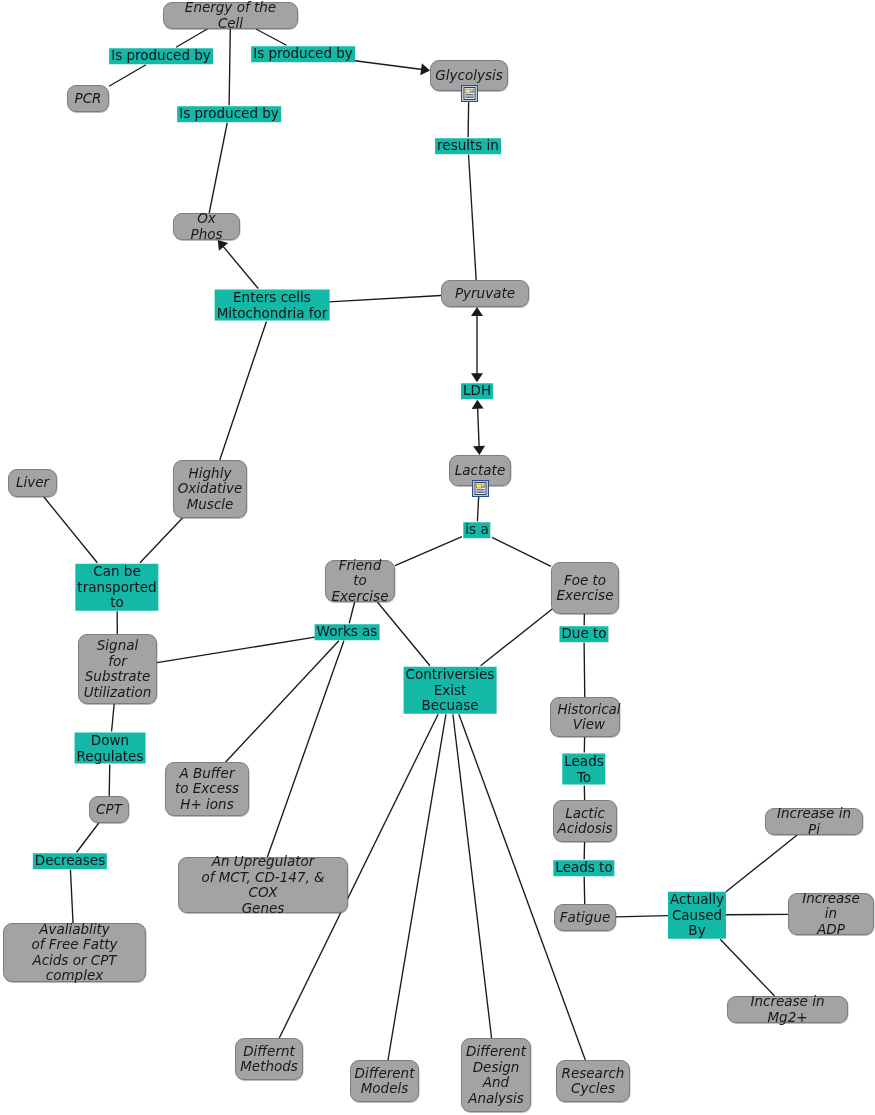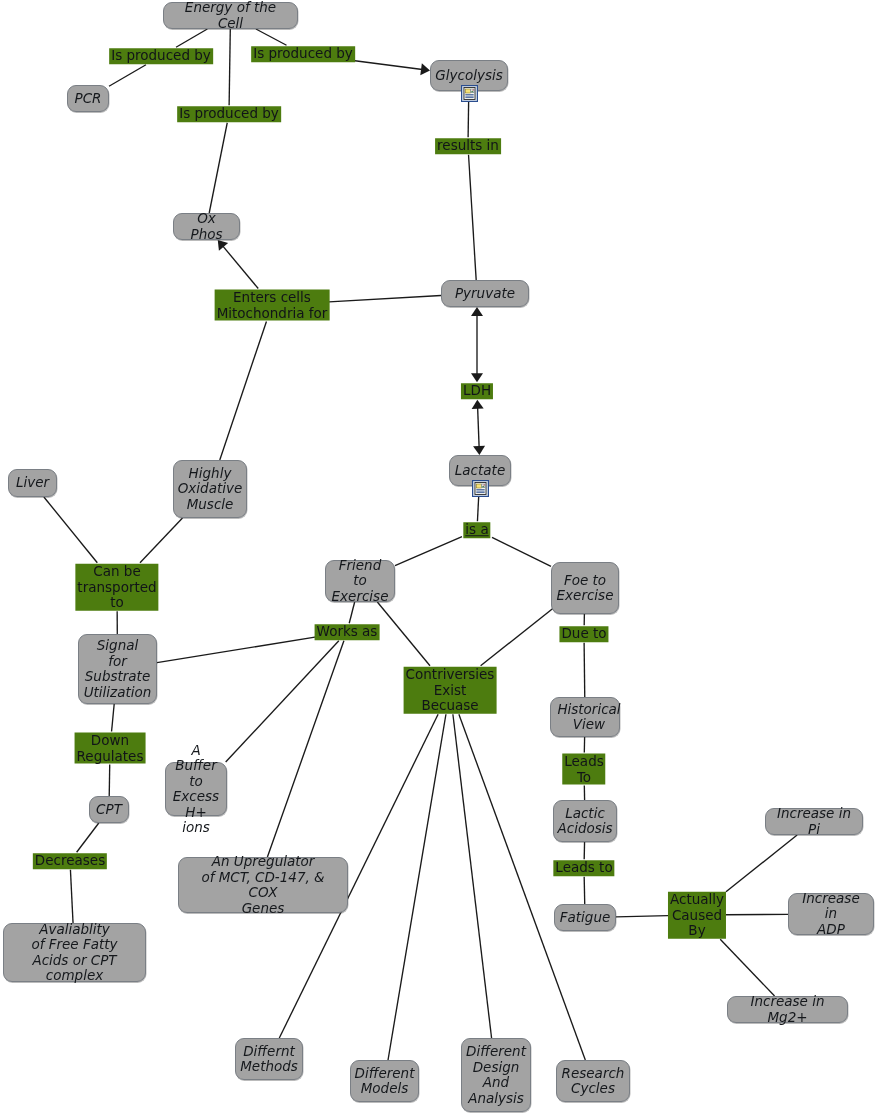--- a/index.html
+++ b/index.html
@@ -43,21 +43,21 @@
     z-index: 3;
     font-style: italic;
   }
   .edge-label {
     position: absolute;
     color: #111418;
     font-size: 13.5px;
     line-height: 15.5px;
     text-align: center;
     white-space: pre-line;
-    background: #4d7c0f;
+    background: #14b8a6;
     padding: 0 2px;
     z-index: 2;
     transform: translate(-50%, -50%);
   }
   .res-icon {
     position: absolute;
     width: 17px;
     height: 17px;
     z-index: 5;
   }
@@ -241,21 +241,21 @@
 Oxidative
 Muscle</div>
       <div class="node" style="left: 325px; top: 560px; width: 70px; height: 42px;">Friend to
 Exercise</div>
       <div class="node" style="left: 551px; top: 562px; width: 68px; height: 52px;">Foe to
 Exercise</div>
       <div class="node" style="left: 78px; top: 634px; width: 79px; height: 70px;">Signal
 for
 Substrate
 Utilization</div>
-      <div class="node" style="left: 165px; top: 762px; width: 62px; height: 54px;">A Buffer
+      <div class="node" style="left: 165px; top: 762px; width: 84px; height: 54px;">A Buffer
 to Excess
 H+ ions</div>
       <div class="node" style="left: 89px; top: 796px; width: 40px; height: 27px;">CPT</div>
       <div class="node" style="left: 178px; top: 857px; width: 170px; height: 56px;">An Upregulator
 of MCT, CD-147, &amp; COX
 Genes</div>
       <div class="node" style="left: 3px; top: 923px; width: 143px; height: 59px;">Avaliablity
 of Free Fatty
 Acids or CPT complex</div>
       <div class="node" style="left: 550px; top: 697px; width: 70px; height: 40px; padding-left: 16px;">Historical
@@ -277,21 +277,21 @@
 Analysis</div>
       <div class="node" style="left: 556px; top: 1060px; width: 74px; height: 42px;">Research
 Cycles</div>
       <div class="edge-label" style="left: 161px; top: 56px;">Is produced by</div>
       <div class="edge-label" style="left: 303px; top: 54px;">Is produced by</div>
       <div class="edge-label" style="left: 229px; top: 114px;">Is produced by</div>
       <div class="edge-label" style="left: 468px; top: 146px;">results in</div>
       <div class="edge-label" style="left: 272px; top: 305px;">Enters cells
 Mitochondria for</div>
       <div class="edge-label" style="left: 477px; top: 391px;">LDH</div>
-      <div class="edge-label" style="left: 477px; top: 530px; text-decoration: underline;">is a</div>
+      <div class="edge-label" style="left: 477px; top: 530px;">is a</div>
       <div class="edge-label" style="left: 117px; top: 587px;">Can be
 transported
 to</div>
       <div class="edge-label" style="left: 347px; top: 632px;">Works as</div>
       <div class="edge-label" style="left: 450px; top: 690px;">Contriversies
 Exist
 Becuase</div>
       <div class="edge-label" style="left: 584px; top: 634px;">Due to</div>
       <div class="edge-label" style="left: 110px; top: 748px;">Down
 Regulates</div>

